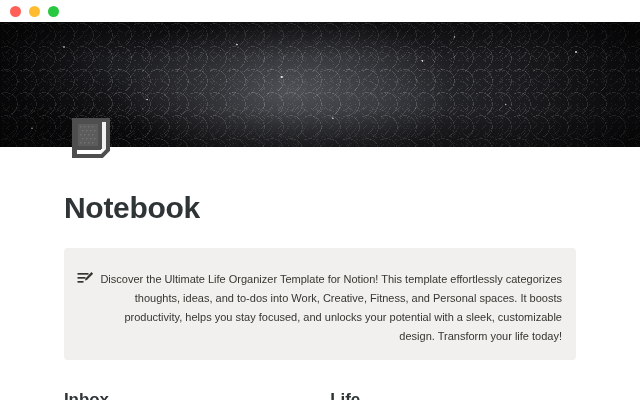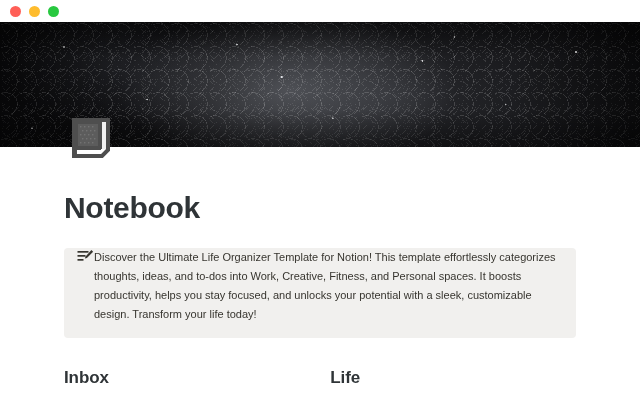--- a/index.html
+++ b/index.html
@@ -92,23 +92,24 @@
     color: #2f3437;
     letter-spacing: -0.3px;
     line-height: 1.1;
   }
 
   .callout {
     margin: 24px 64px 0 64px;
     width: 512px;
     background: #f1f0ee;
     border-radius: 4px;
-    padding: 0 14px 14px 13px;
+    padding: 22px 14px 14px 13px;
     display: flex;
     align-items: flex-start;
+    text-align: right;
   }
   .callout-icon { flex: 0 0 auto; width: 17px; height: 17px; margin-top: 1px; }
   .callout-text {
     font-size: 11px;
     line-height: 1.72;
     color: #37352f;
   }
 
   .columns {
     margin: 30px 64px 0 64px;

